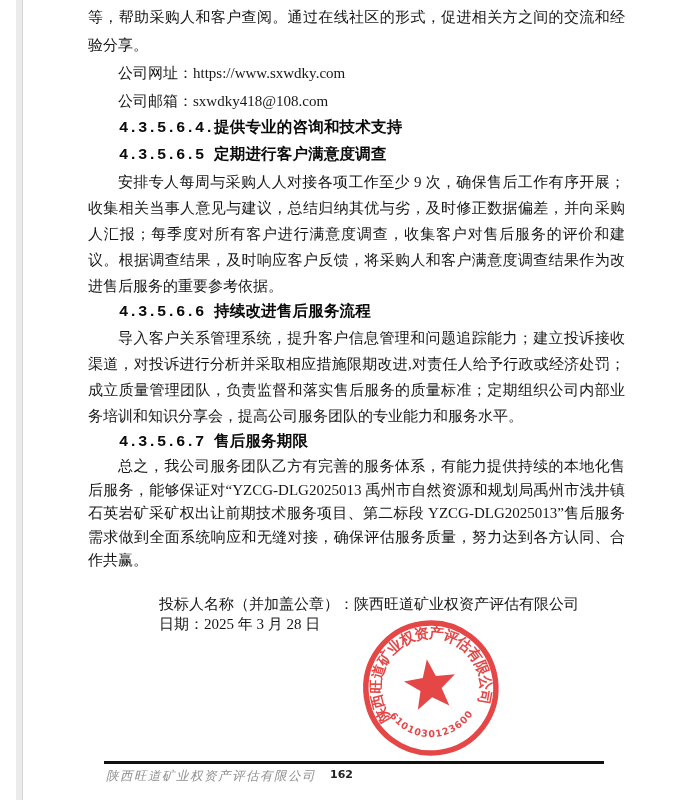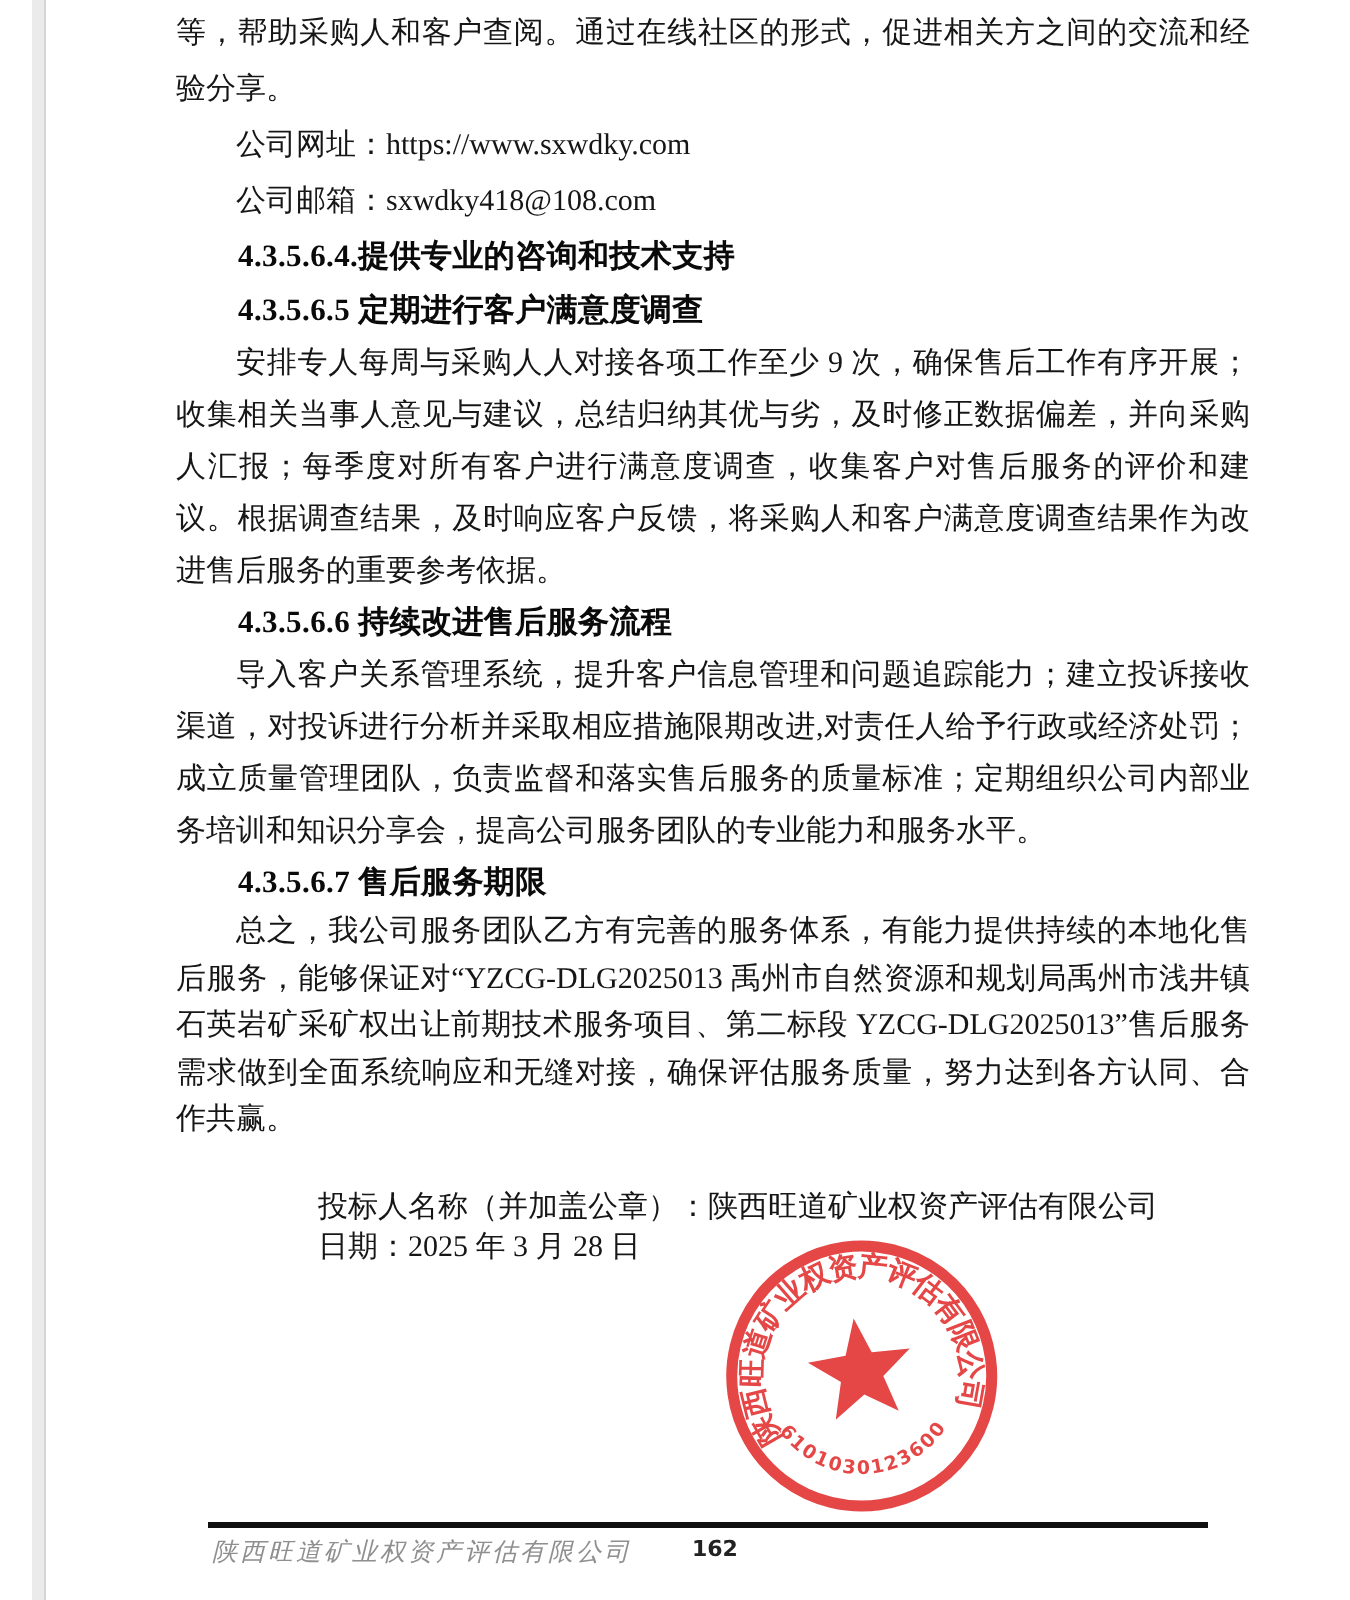--- a/index.html
+++ b/index.html
@@ -7,29 +7,29 @@
         font-family:"Liberation Serif","DejaVu Serif",serif;color:#161616;margin-left:16px;}
   .edge-strip{position:absolute;left:0;top:0;width:6px;height:800px;background:#ebebeb;border-right:1px solid #d6d6d6;}
   .content{position:absolute;left:72px;top:3px;width:537px;text-align:justify;font-size:15px;}
   .content p{margin:0;}
   .ind{text-indent:2em;}
   .lh28{line-height:28px;}
   .lh27{line-height:27px;}
   .lh26{line-height:26px;}
   .lh23{line-height:23px;}
   .lh235{line-height:23.5px;}
-  .heading{font-family:Liberation Serif, serif;font-weight:bold;font-size:15.5px;
+  .heading{font-family:Liberation Mono, monospace;font-weight:bold;font-size:15.5px;
            text-indent:2em;color:#0a0a0a;letter-spacing:0.2px;}
   .sig-block{margin-top:21px;}
   .sig-line{padding-left:71px;line-height:20px;font-size:15px;}
   .sig-date{margin-top:13px;}
   .footer-rule{position:absolute;left:88px;top:761px;width:500px;height:3px;background:#111;}
   .footer-company{position:absolute;left:90px;top:768px;font-size:12.5px;color:#8f8f8f;
                   font-style:italic;letter-spacing:1.5px;font-family:"Liberation Serif",serif;}
-  .footer-page{position:absolute;left:330px;top:768px;font-size:11px;font-weight:bold;color:#222;
+  .footer-page{position:absolute;left:314px;top:768px;font-size:11px;font-weight:bold;color:#222;
                font-family:"DejaVu Sans","Liberation Sans",sans-serif;}
   .stamp{position:absolute;left:345px;top:616px;width:140px;height:146px;
          transform:rotate(-8deg);opacity:0.9;mix-blend-mode:multiply;pointer-events:none;}
 </style>
 </head>
 <body>
 
 <div class="page">
   <div class="edge-strip"></div>
 

